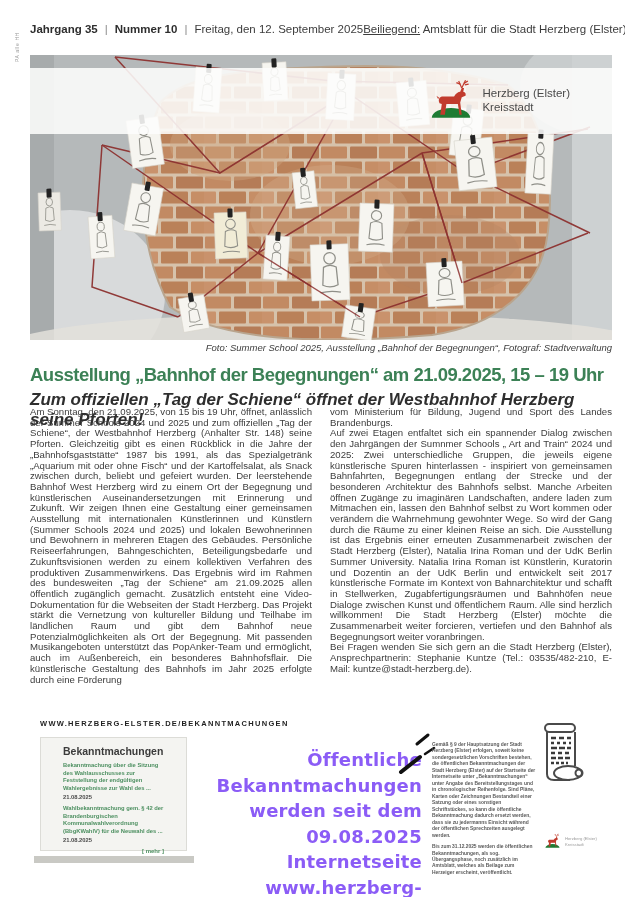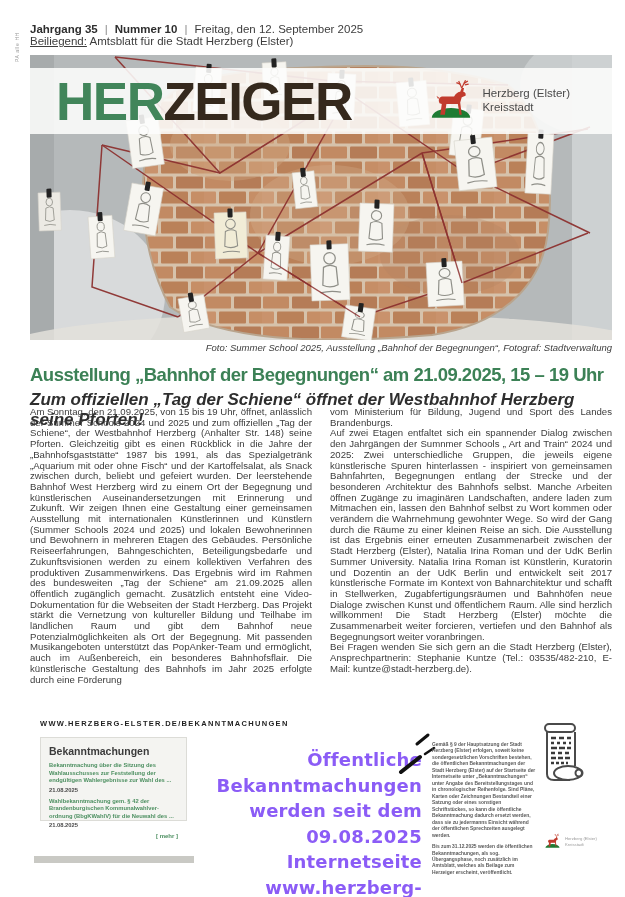--- a/index.html
+++ b/index.html
@@ -1,20 +1,20 @@
 <!DOCTYPE html>
 <html><head>
 <meta charset="utf-8">
 <style>
   html,body{margin:0;padding:0;background:#ffffff;}
   body{width:625px;height:897px;font-family:"Liberation Sans",sans-serif;}
   .page{position:relative;width:625px;height:897px;overflow:hidden;background:#fff;}
 
   
-  .topbar{position:absolute;top:23px;left:30px;width:585px;display:flex;justify-content:space-between;font-size:11.5px;color:#3d3d3d;white-space:nowrap;flex-direction:column;}
+  .topbar{position:absolute;top:23px;left:30px;width:585px;display:flex;justify-content:space-between;font-size:11.5px;color:#3d3d3d;white-space:nowrap;}
   .topbar b{font-weight:bold;color:#2e2e2e;}
   .sep{color:#8a8a8a;margin:0 7px;}
   .suppl-label{text-decoration:underline;}
   .edge-note{position:absolute;left:14px;top:62px;transform:rotate(-90deg);transform-origin:left top;font-size:5px;color:#999;letter-spacing:.6px;}
 
   
   .photo{position:absolute;left:30px;top:55px;width:582px;height:285px;}
   .photo svg{display:block;}
 
   
@@ -30,21 +30,21 @@
   .headline{position:absolute;top:364px;left:30px;width:590px;font-size:18.5px;font-weight:bold;color:#3c8156;letter-spacing:-.5px;white-space:nowrap;}
   .subheadline{position:absolute;top:390px;left:30px;width:582px;font-size:17px;font-weight:bold;color:#2e2e2e;font-style:italic;}
 
   
   .bodycols{position:absolute;top:407px;left:30px;width:582px;display:flex;gap:18px;}
   .col{width:284px;font-size:9.6px;line-height:10.7px;text-align:justify;color:#3c3c3c;}
   .col p{margin:0;}
 
   
   .footer-url{position:absolute;top:719px;left:40px;font-size:7.5px;font-weight:bold;letter-spacing:1.3px;color:#1f1f1f;}
-  .widget{position:absolute;top:737px;left:40px;width:147px;height:84px;background:#f4f4f1;border:1px solid #dcdcd7;padding:7px 8px;box-sizing:border-box;}
+  .widget{position:absolute;top:737px;left:40px;width:147px;height:114px;background:#f4f4f1;border:1px solid #dcdcd7;padding:7px 22px;box-sizing:border-box;}
   .widget-title{font-size:10.5px;color:#3b3b3b;font-weight:bold;margin-bottom:5px;}
   .widget-item{font-size:5.8px;font-weight:bold;color:#4c8f60;line-height:1.3;}
   .widget-date{font-size:5.8px;font-weight:bold;color:#4a4a4a;margin:2px 0 5px;}
   .widget-more{text-align:right;font-size:6px;color:#4c8f60;font-weight:bold;margin-top:5px;}
   .widget-bar{position:absolute;top:856px;left:34px;width:160px;height:7px;background:#c9c9c4;}
 
   .note{position:absolute;top:747px;left:192px;width:230px;text-align:right;font-size:18px;font-weight:bold;color:#8b5cf6;line-height:1.42;letter-spacing:.2px;font-family:"DejaVu Sans",sans-serif;}
   .marks{position:absolute;top:726px;left:398px;width:38px;height:52px;}
 
   .legal{position:absolute;top:742px;left:432px;width:104px;font-size:4.9px;font-weight:bold;color:#5a5a5a;line-height:1.32;text-align:left;}
@@ -211,23 +211,20 @@
       </g>
 
       <g stroke="#8d3230" stroke-width="1.4" fill="none" opacity=".85">
         <line x1="392" y1="98" x2="432" y2="228"></line>
         <polyline points="228,198 330,262"></polyline>
       </g>
     </svg>
   </div>
 
   <div class="masthead">
-    <div class="mast-title">
-      <span class="mast-green">HER</span><span class="mast-dark">ZEIGER</span>
-    </div>
     <div class="mast-logo">
       <svg width="46" height="46" viewBox="0 0 60 60">
         <path d="M5,52 A25,13 0 0 1 55,52 Z" fill="#1e7b33"></path>
         <g fill="#c13b2d" stroke="#c13b2d">
           <path stroke-width="0" d="M16,48 L18,34 L15,33 Q12,26 18,24 L34,24 Q38,18 42,18 L44,13 L47,13 L46,18 Q50,19 49,23 L44,25 L42,32 L44,48 L41,48 L39,34 L24,34 L22,48 Z"></path>
           <g fill="none" stroke-width="1.6">
             <path d="M44,13 L40,4"></path>
               <path d="M44,13 L49,3"></path>
               <path d="M42,8 L37,6"></path>
               <path d="M47,7 L52,4"></path>

